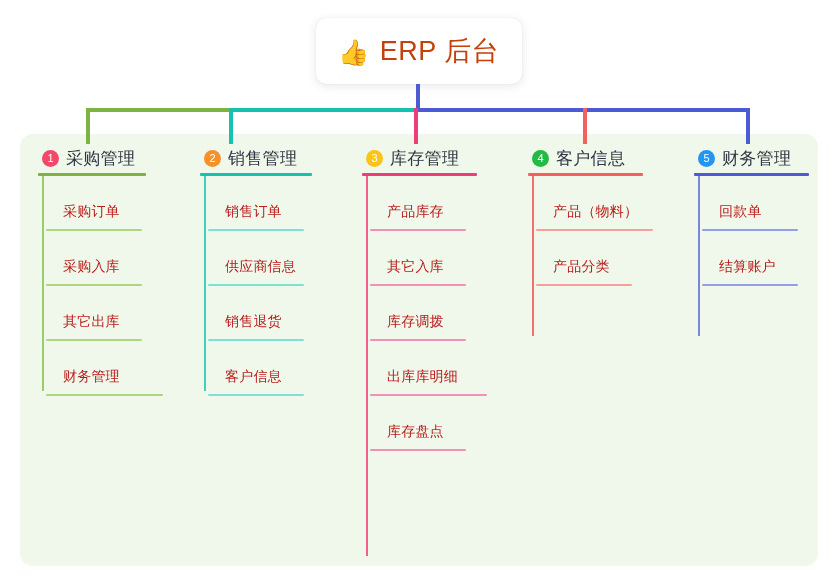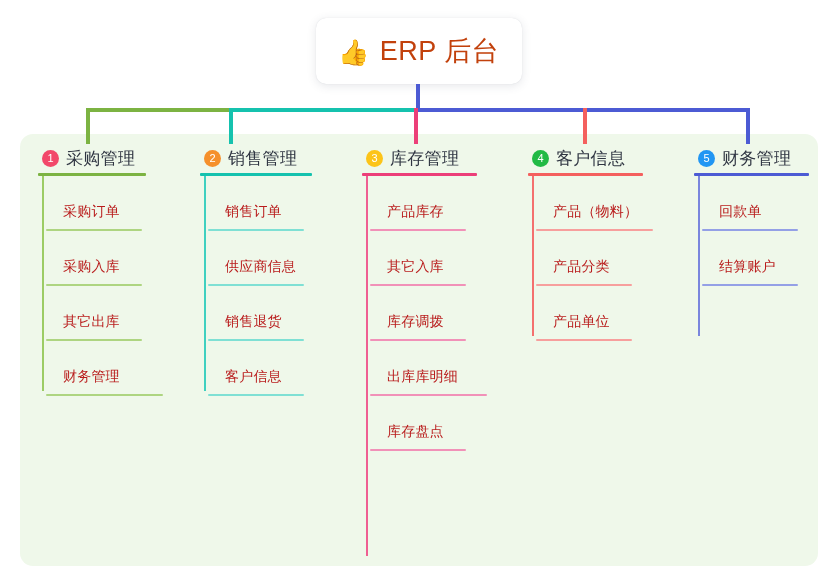--- a/index.html
+++ b/index.html
@@ -301,24 +301,20 @@
     <div class="col-body">
       <div class="spine sp-4" style="background: rgb(244, 112, 110);"></div>
       <div class="leaf">
         <span class="leaf-label">产品（物料）</span>
         <span class="leaf-rule wide" style="background: rgb(247, 159, 157);"></span>
       </div>
       <div class="leaf">
         <span class="leaf-label">产品分类</span>
         <span class="leaf-rule" style="background: rgb(247, 159, 157);"></span>
       </div>
-      <div class="leaf">
-        <span class="leaf-label">产品单位</span>
-        <span class="leaf-rule" style="background: rgb(247, 159, 157);"></span>
-      </div>
     </div>
   </div>
 
   <div class="column col-5">
     <div class="col-header">
       <span class="badge" style="background: rgb(33, 150, 243);">5</span>
       <span class="col-title">财务管理</span>
     </div>
     <div class="header-rule hr-5" style="background: rgb(76, 91, 212);"></div>
     <div class="col-body">

